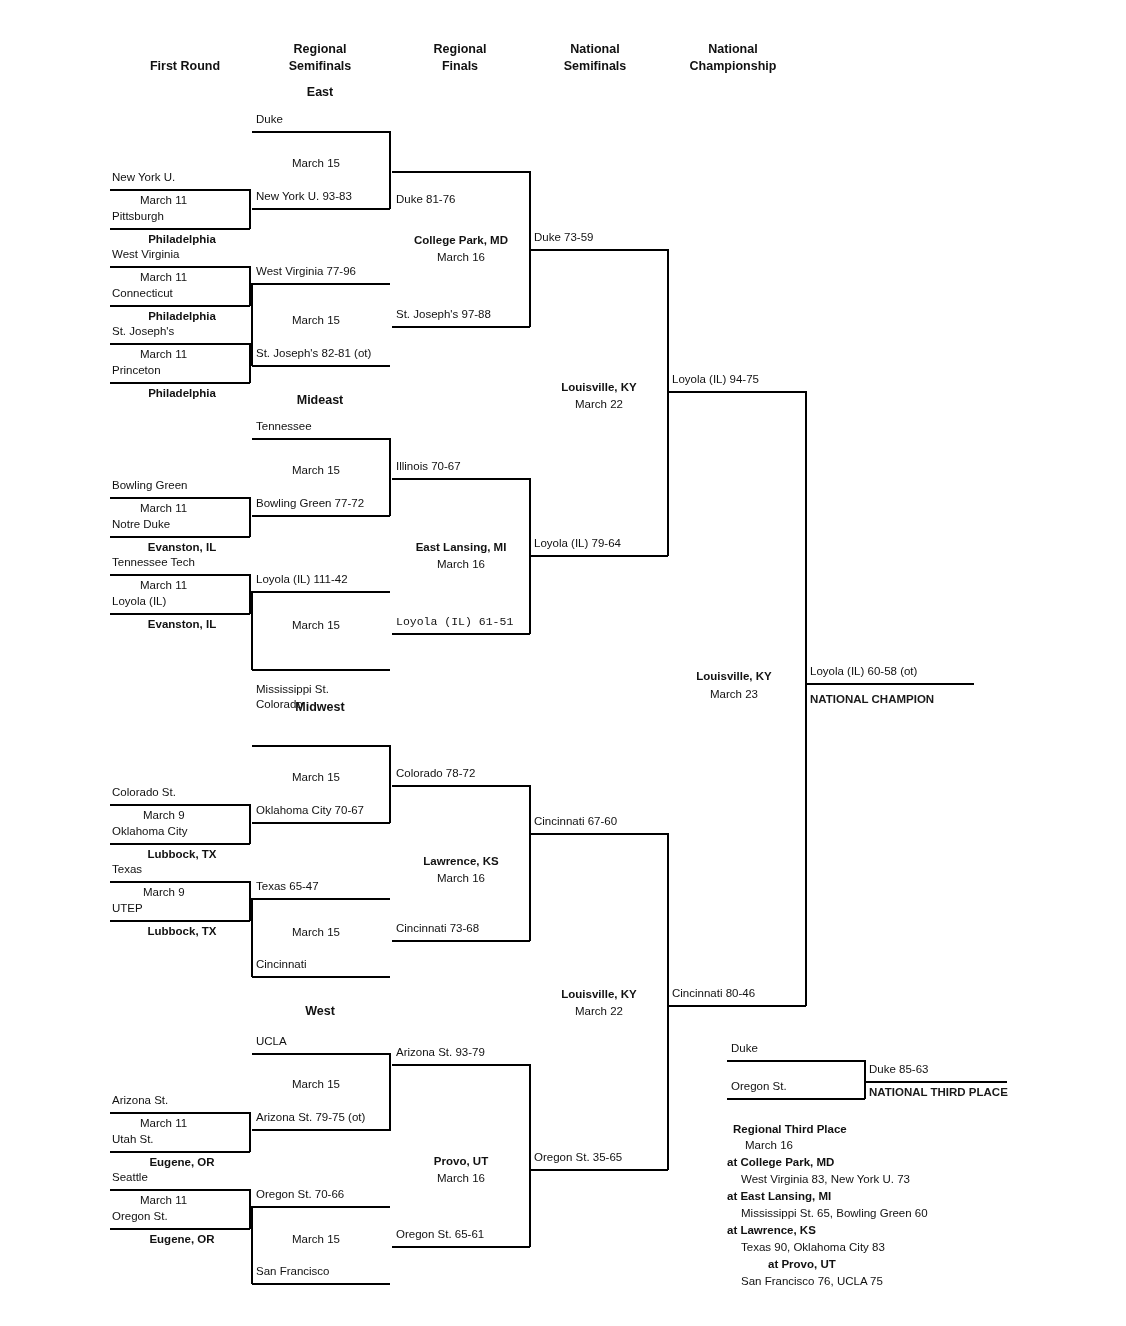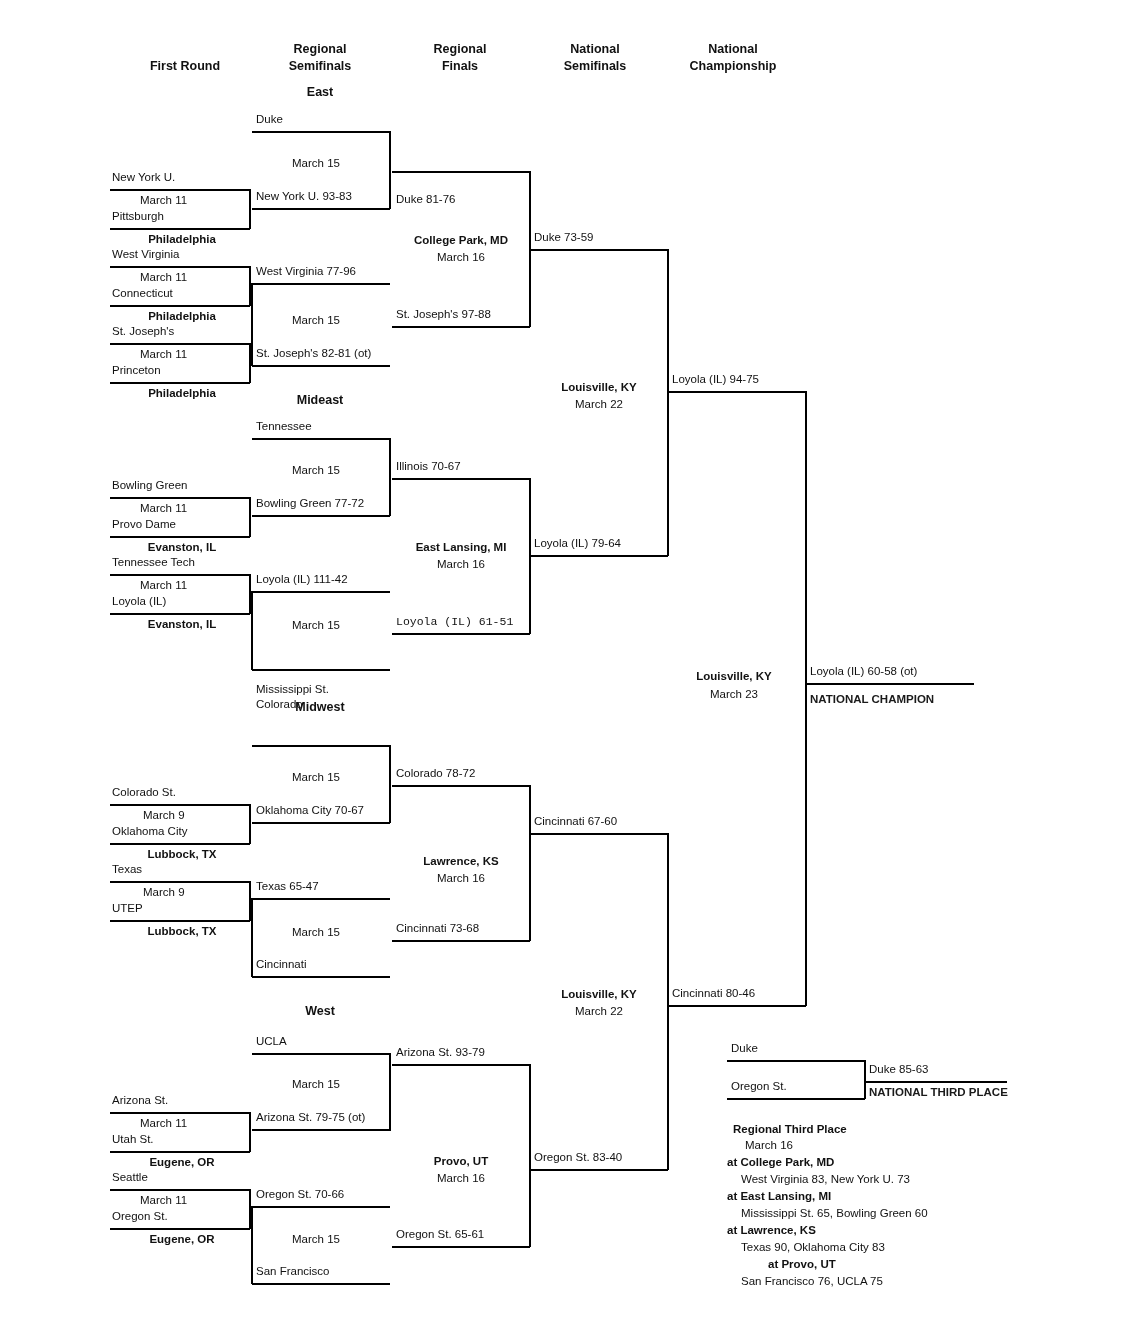--- a/index.html
+++ b/index.html
@@ -164,21 +164,21 @@
   <div class="line hline" style="left:530px; top:249px; width:138px;"></div>
 
   <div class="regionlabel" style="left:245px; top:393px; width:150px;">Mideast</div>
 
   <div class="slot" style="left:256px; top:420px;">Tennessee</div>
   <div class="line hline" style="left:252px; top:438px; width:138px;"></div>
 
   <div class="slot" style="left:112px; top:479px;">Bowling Green</div>
   <div class="line hline" style="left:110px; top:497px; width:140px;"></div>
   <div class="slot" style="left:140px; top:502px;">March 11</div>
-  <div class="slot" style="left:112px; top:518px;">Provo Dame</div>
+  <div class="slot" style="left:112px; top:518px;">Notre Duke</div>
   <div class="line hline" style="left:110px; top:536px; width:140px;"></div>
   <div class="line vline" style="left:249px; top:497px; height:40px;"></div>
   <div class="slot b" style="left:112px; top:541px; width:140px; text-align:center;">Evanston, IL</div>
 
   <div class="slot" style="left:292px; top:464px;">March 15</div>
   <div class="slot" style="left:256px; top:497px;">Bowling Green 77-72</div>
   <div class="line hline" style="left:252px; top:515px; width:138px;"></div>
   <div class="line vline" style="left:389px; top:438px; height:78px;"></div>
 
   <div class="slot" style="left:112px; top:556px;">Tennessee Tech</div>
@@ -291,21 +291,21 @@
   <div class="line vline" style="left:251px; top:1206px; height:78px;"></div>
 
   <div class="slot" style="left:396px; top:1046px;">Arizona St. 93-79</div>
   <div class="line hline" style="left:392px; top:1064px; width:138px;"></div>
   <div class="slot b center" style="left:390px; top:1155px; width:142px;">Provo, UT</div>
   <div class="slot center" style="left:390px; top:1172px; width:142px;">March 16</div>
   <div class="slot" style="left:396px; top:1228px;">Oregon St. 65-61</div>
   <div class="line hline" style="left:392px; top:1246px; width:138px;"></div>
   <div class="line vline" style="left:529px; top:1064px; height:183px;"></div>
 
-  <div class="slot" style="left:534px; top:1151px;">Oregon St. 83-40</div>
+  <div class="slot" style="left:534px; top:1151px;">Oregon St. 35-65</div>
   <div class="line hline" style="left:530px; top:1169px; width:138px;"></div>
 
   <div class="slot b center" style="left:528px; top:988px; width:142px;">Louisville, KY</div>
   <div class="slot center" style="left:528px; top:1005px; width:142px;">March 22</div>
   <div class="line vline" style="left:667px; top:833px; height:337px;"></div>
   <div class="slot" style="left:672px; top:987px;">Cincinnati 80-46</div>
   <div class="line hline" style="left:668px; top:1005px; width:138px;"></div>
 
   <div class="line vline" style="left:805px; top:391px; height:615px;"></div>
   <div class="slot b center" style="left:663px; top:670px; width:142px;">Louisville, KY</div>

